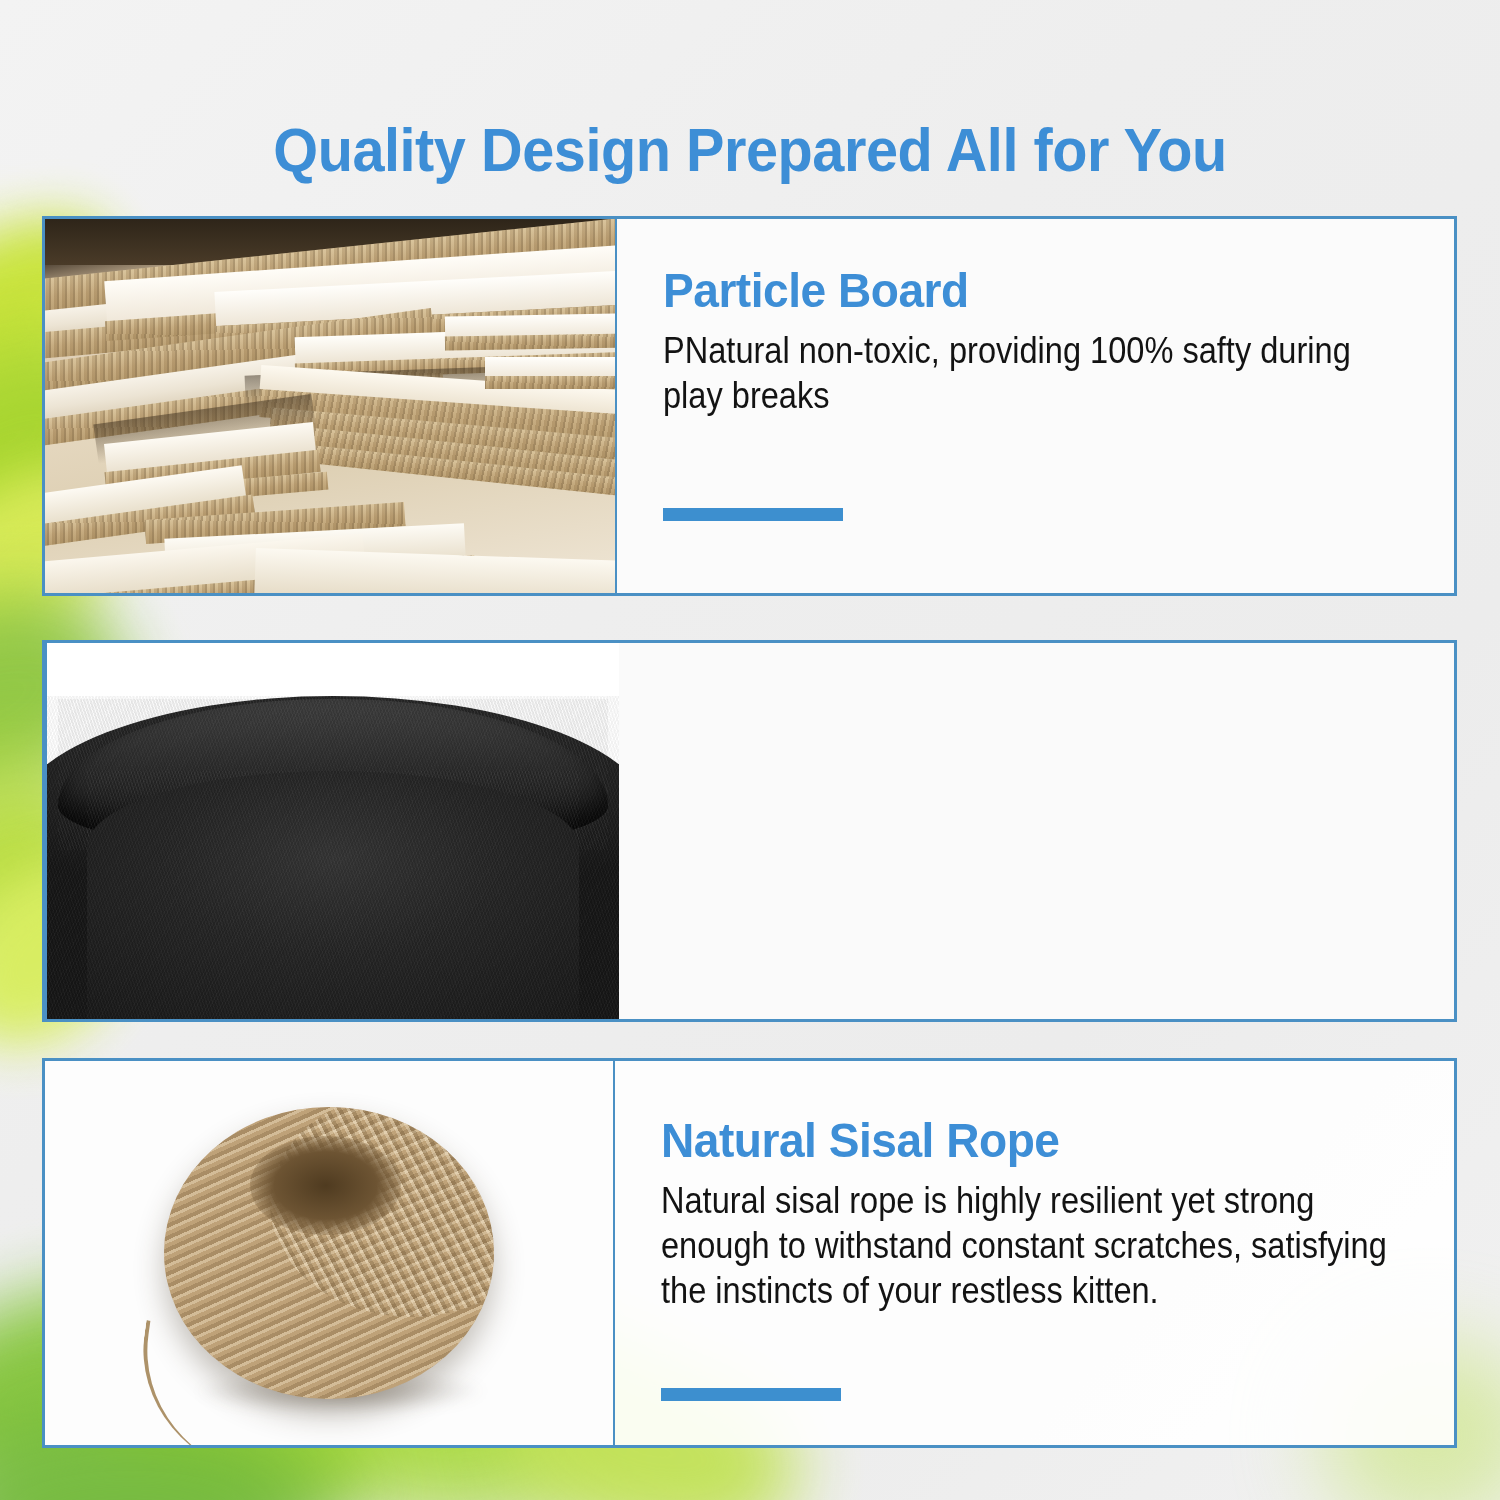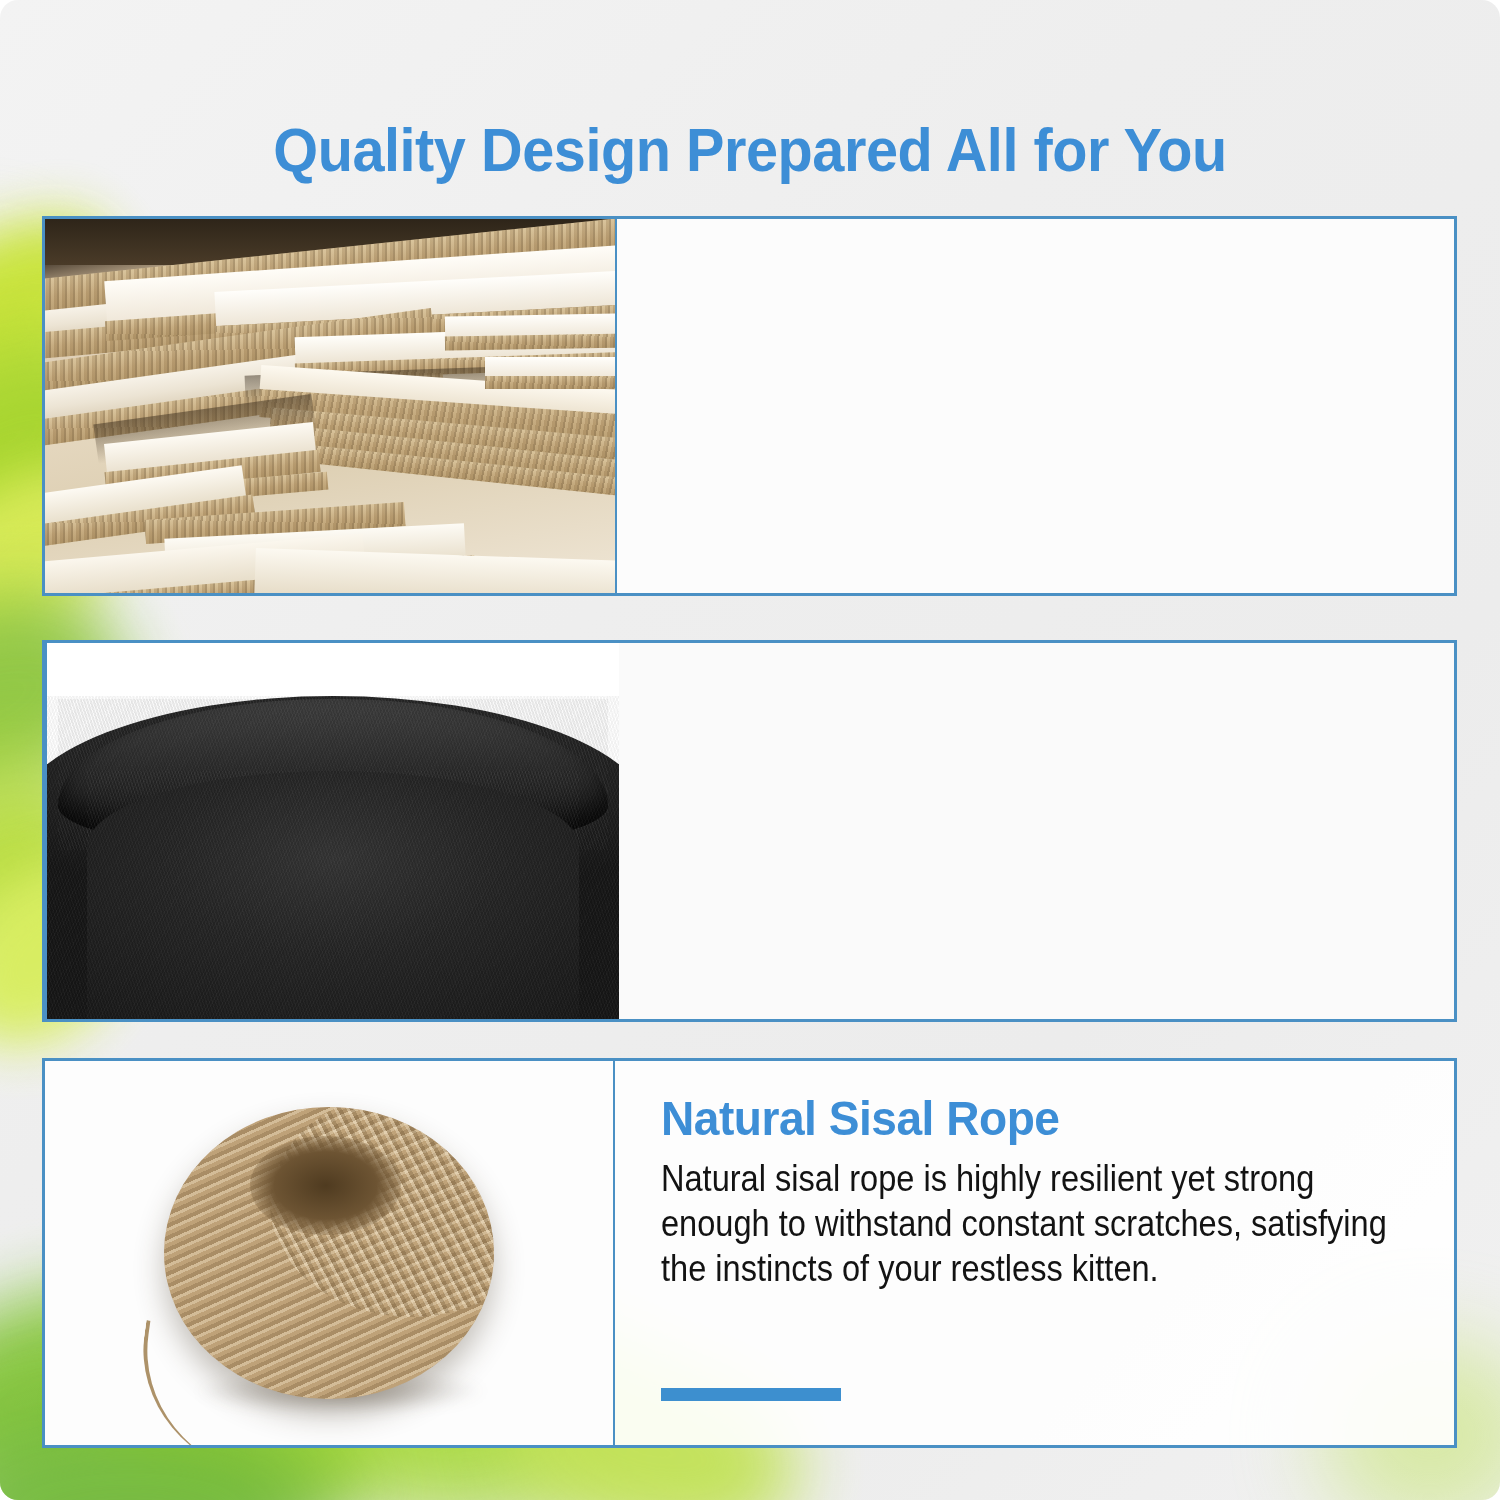--- a/index.html
+++ b/index.html
@@ -13,21 +13,20 @@
     overflow: hidden;
   }
 
   
   .page {
     position: relative;
     width: 1500px;
     height: 1500px;
     background: linear-gradient(135deg, #f3f3f3 0%, #eeeeee 40%, #ececec 70%, #f1f1f1 100%);
     overflow: hidden;
-    border-radius: 18px;
   }
 
   
   .foliage {
     position: absolute;
     pointer-events: none;
   }
   .frond {
     position: absolute;
     border-radius: 50%;
@@ -337,20 +336,25 @@
 
         <div class="pb-face" style="left:400px; top:96px;  width:180px; height:22px; transform:rotate(-1deg); background:linear-gradient(180deg,#fffefb,#efe7d8);"></div>
         <div class="pb-edge" style="left:400px; top:116px; width:185px; height:14px; transform:rotate(-1deg);"></div>
         <div class="pb-face" style="left:440px; top:138px; width:150px; height:20px; transform:rotate(0deg); background:linear-gradient(180deg,#fffefb,#f0e8d9);"></div>
         <div class="pb-edge" style="left:440px; top:157px; width:155px; height:13px;"></div>
       </div>
     </div>
 
     <div class="divider"></div>
 
+    <div class="card-body">
+      <h2 class="card-heading">Particle Board</h2>
+      <p class="card-text">PNatural non-toxic, providing 100% safty during play breaks</p>
+      <div class="accent-bar" id="accent-1"></div>
+    </div>
   </section>
 
   <section class="card" id="card-2" style="background:rgba(255,255,255,0.72);">
 
 
     <div class="divider"></div>
 
     <div class="card-media" id="media-2">
       <div class="plush-wrap">
         <div class="plush-body">
@@ -375,20 +379,20 @@
           <div class="rope-winds"></div>
           <div class="rope-winds2"></div>
           <div class="rope-core"></div>
         </div>
         <div class="rope-tail"></div>
       </div>
     </div>
 
     <div class="divider"></div>
 
-    <div class="card-body" style="background:rgba(255,255,255,0.60); padding-top:30px;">
+    <div class="card-body" style="background:rgba(255,255,255,0.60); padding-top:52px;">
       <h2 class="card-heading">Natural Sisal Rope</h2>
       <p class="card-text">Natural sisal rope is highly resilient yet strong enough to withstand constant scratches, satisfying the instincts of your restless kitten.</p>
       <div class="accent-bar" id="accent-3"></div>
     </div>
   </section>
 
 </div>
 
 </body></html>

